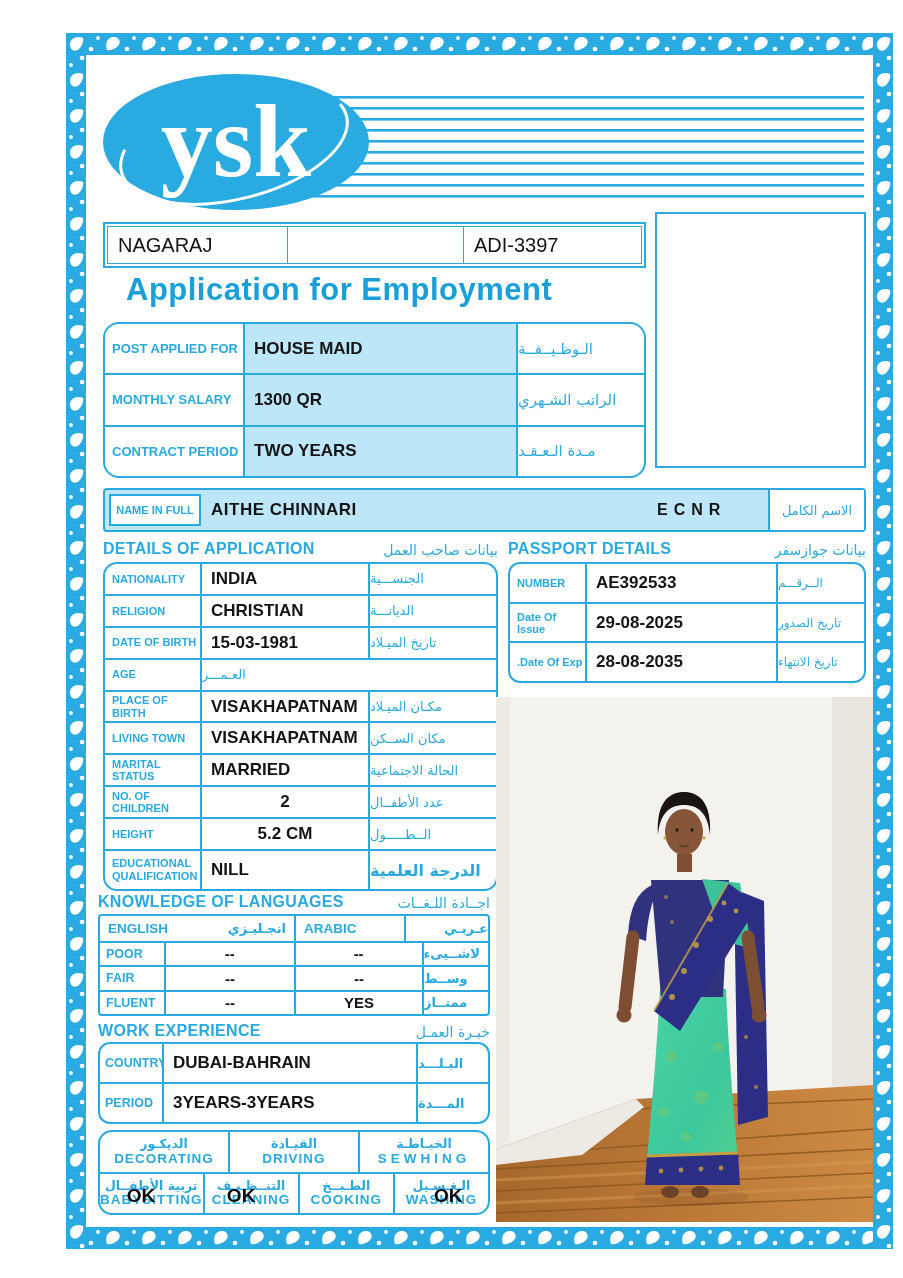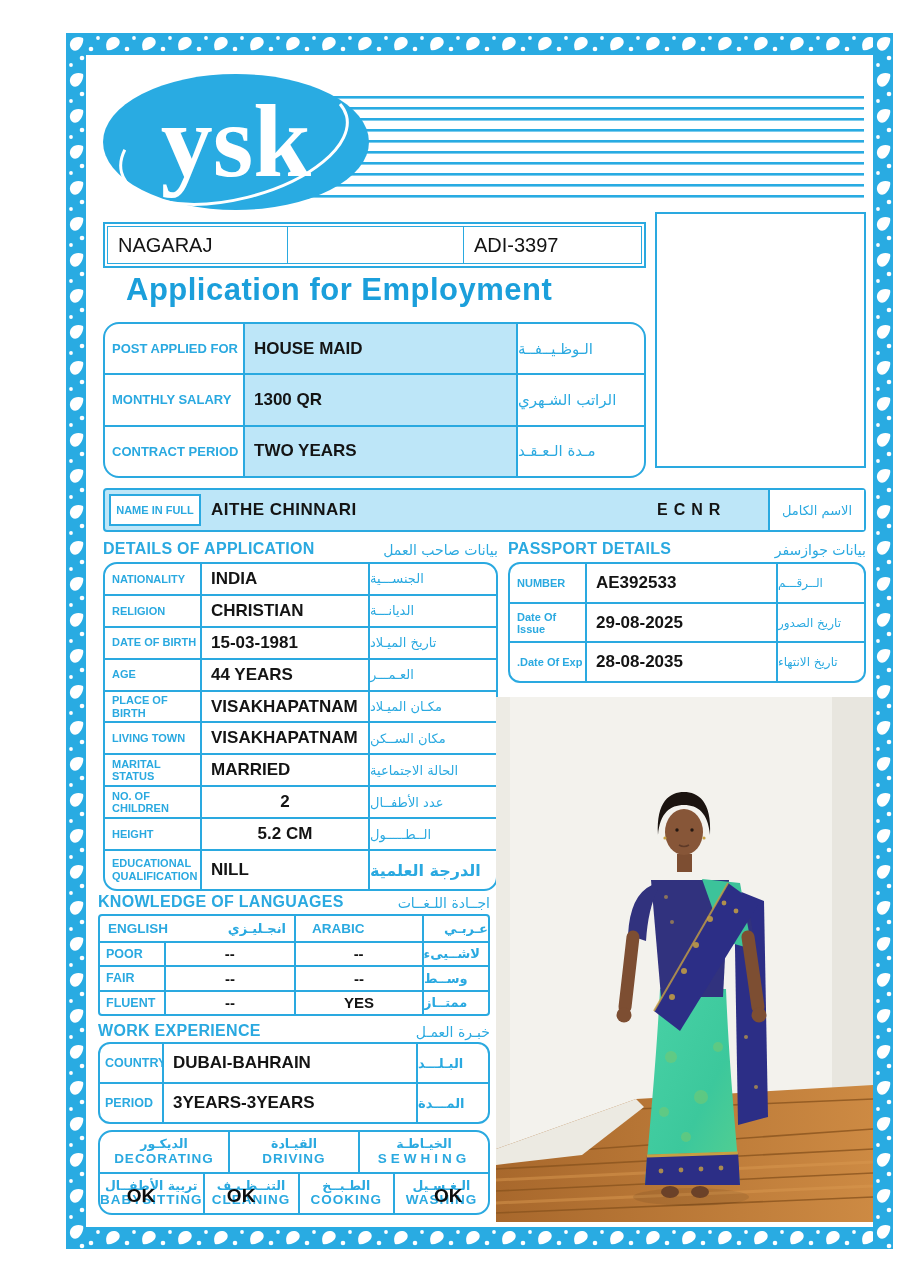--- a/index.html
+++ b/index.html
@@ -84,21 +84,21 @@
   #passport-table{left:480px;top:562px;width:358px;height:121px;border-radius:12px}
   #passport-table .c-label{width:77px;border-right:2px solid var(--blue);font-size:11px}
   #passport-table .c-value{flex:1;border-right:2px solid var(--blue)}
   #passport-table .c-ar{width:86px;font-size:12px}
 
   
   #lang-table{left:70px;top:914px;width:392px;height:102px;border-radius:4px}
   #lang-table .hrow{display:flex;flex:1.1;border-top:none}
   #lang-table .hrow .hc1{width:196px;border-right:2px solid var(--blue);display:flex;align-items:center;
       justify-content:space-between;padding:0 8px}
-  #lang-table .hrow .hc2{width:128px;border-right:2px solid var(--blue);display:flex;align-items:center;padding-left:16px}
+  #lang-table .hrow .hc2{width:110px;border-right:2px solid var(--blue);display:flex;align-items:center;padding-left:8px}
   #lang-table .hrow .hc3{flex:1;display:flex;align-items:center;justify-content:flex-end;}
   #lang-table .hen{color:var(--blue);font-weight:700;font-size:13.5px}
   #lang-table .har{color:var(--blue);font-family:"DejaVu Sans",sans-serif;font-size:13px;font-weight:700;direction:rtl}
   #lang-table .lrow{display:flex;flex:1;border-top:2px solid var(--blue)}
   #lang-table .lc-label{width:66px;border-right:2px solid var(--blue);display:flex;align-items:center;
       padding-left:6px;color:var(--blue);font-weight:700;font-size:12.5px}
   #lang-table .lc-en{width:130px;border-right:2px solid var(--blue);display:flex;align-items:center;
       justify-content:center;font-weight:700;font-size:15px;color:var(--ink)}
   #lang-table .lc-arv{width:128px;border-right:2px solid var(--blue);display:flex;align-items:center;
       justify-content:center;font-weight:700;font-size:15px;color:var(--ink)}
@@ -248,21 +248,20 @@
       <div class="cell c-value">CHRISTIAN</div>
       <div class="cell c-ar">الديانـــة</div>
     </div>
     <div class="trow">
       <div class="cell c-label">DATE OF BIRTH</div>
       <div class="cell c-value">15-03-1981</div>
       <div class="cell c-ar">تاريخ الميـلاد</div>
     </div>
     <div class="trow">
       <div class="cell c-label">AGE</div>
-      <div class="cell c-value">44 YEARS</div>
       <div class="cell c-ar">العـمـــر</div>
     </div>
     <div class="trow">
       <div class="cell c-label">PLACE OF BIRTH</div>
       <div class="cell c-value">VISAKHAPATNAM</div>
       <div class="cell c-ar">مكـان الميـلاد</div>
     </div>
     <div class="trow">
       <div class="cell c-label">LIVING TOWN</div>
       <div class="cell c-value">VISAKHAPATNAM</div>

